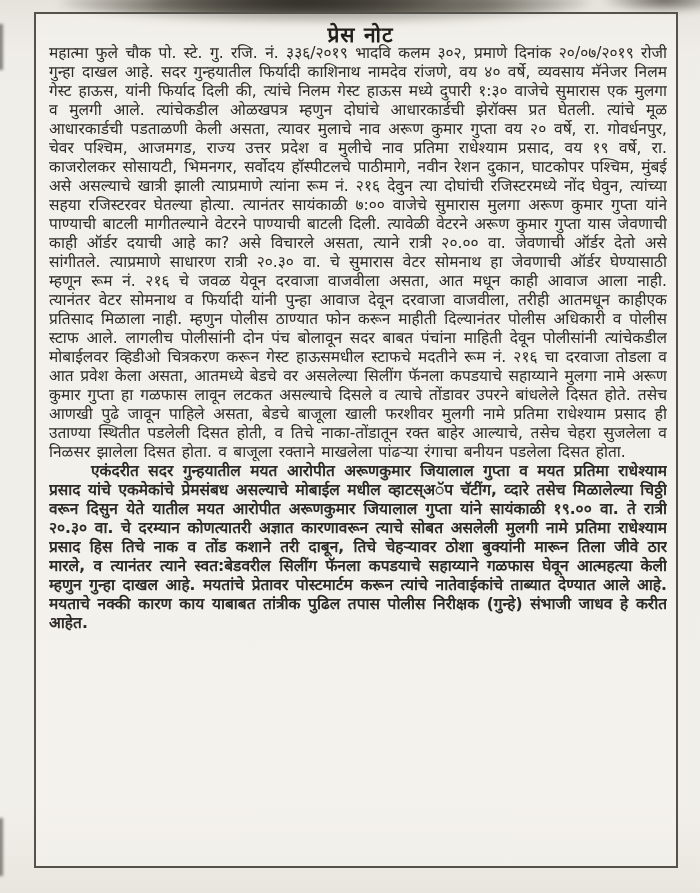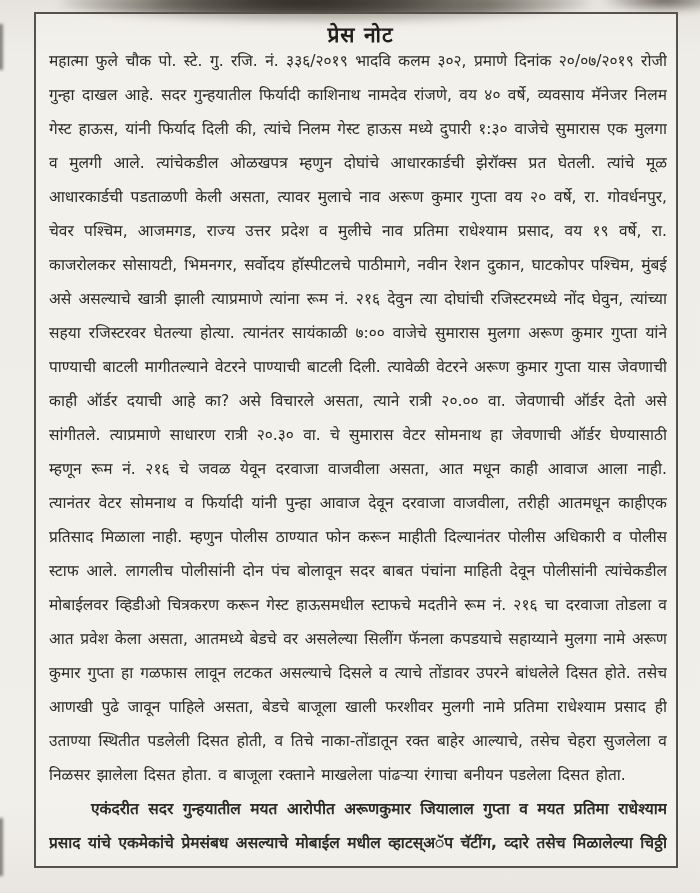--- a/index.html
+++ b/index.html
@@ -90,21 +90,21 @@
     position: absolute;
     left: 13px;
     right: 9px;
     top: 30px;
     bottom: 4px;
     overflow: hidden;
   }
   .doc-paragraph {
     margin: 0;
     font-size: 15.5px;
-    line-height: 34px;
+    line-height: 19px;
     text-align: justify;
     color: #2e2c28;
     word-spacing: 1.5px;
   }
   .doc-paragraph.indented {
     text-indent: 42px;
     font-weight: bold;
   }
 </style>
 </head>

